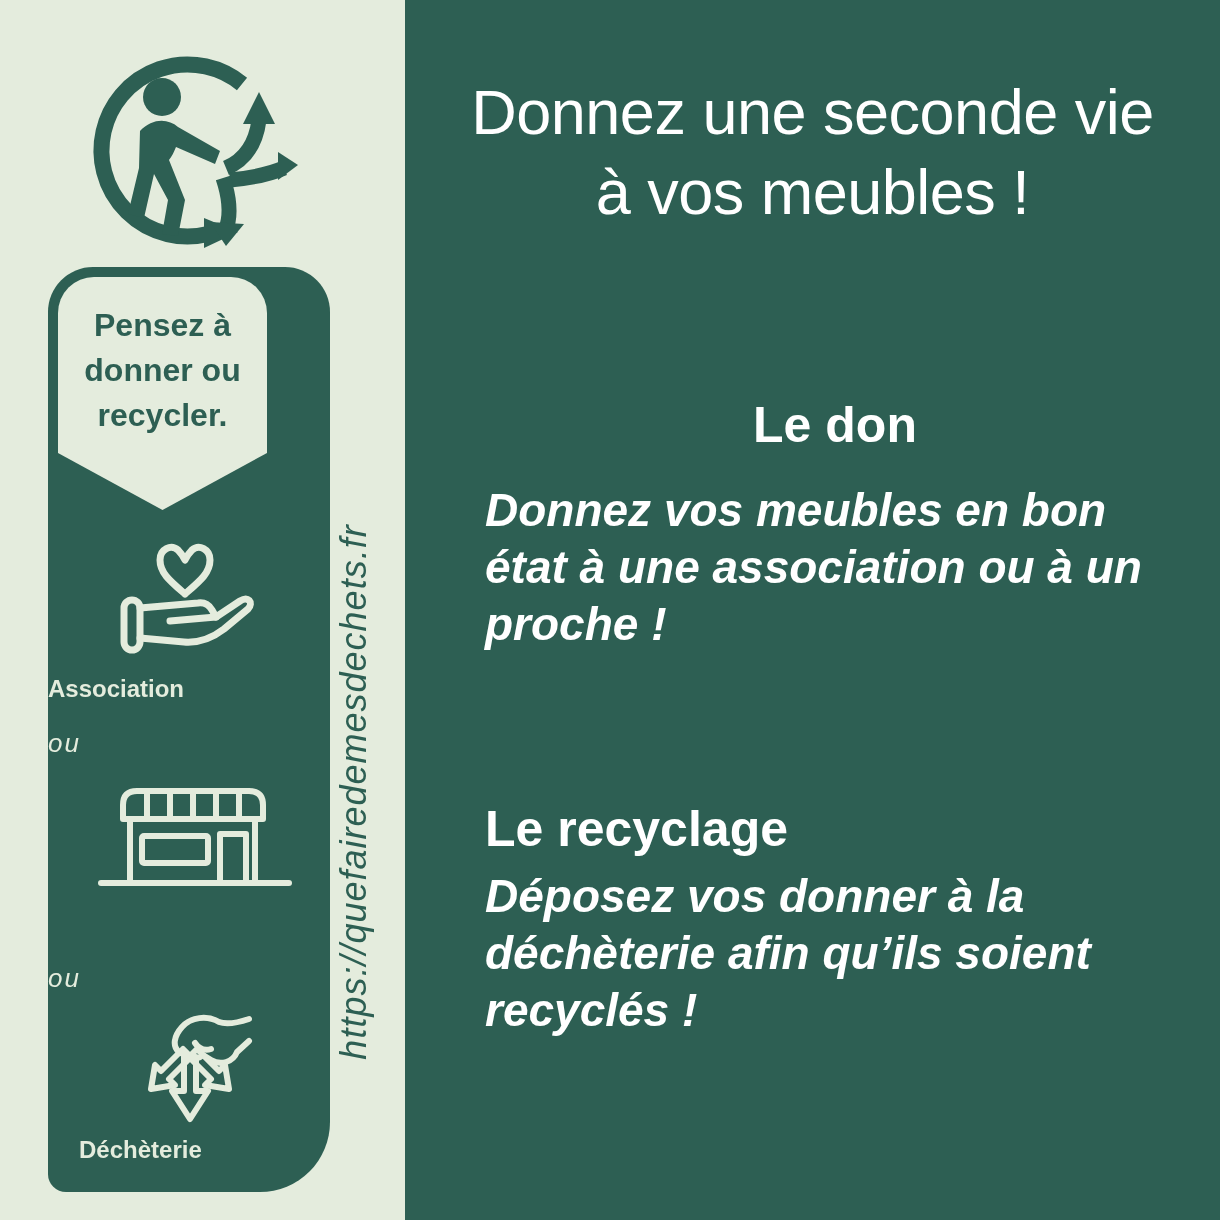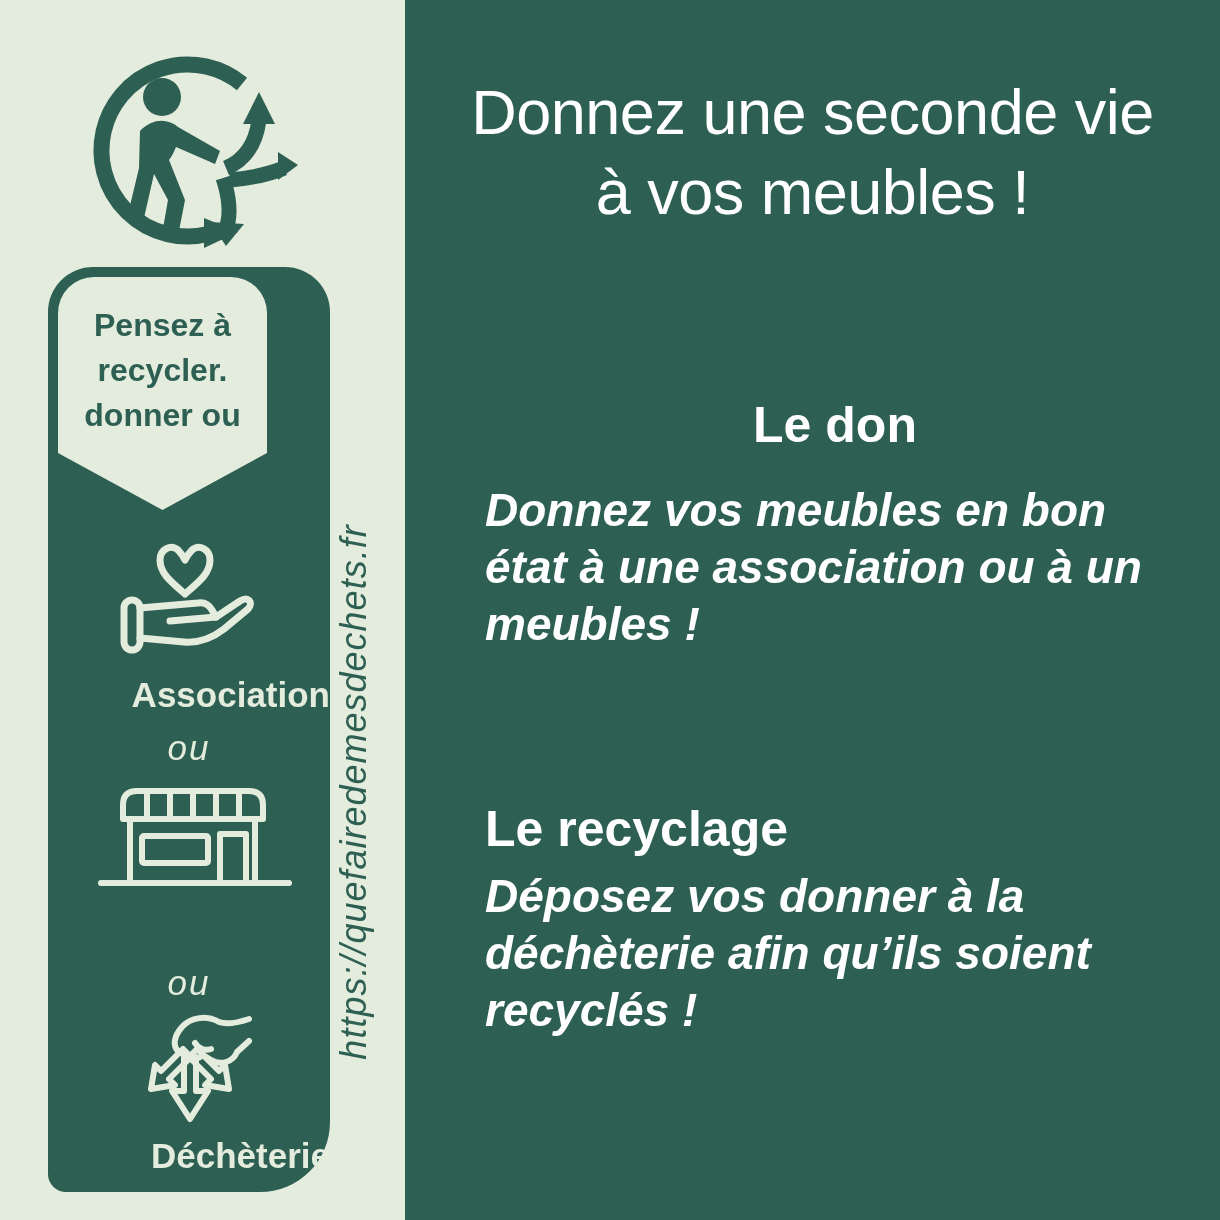--- a/index.html
+++ b/index.html
@@ -26,26 +26,26 @@
     background:var(--light,#e4ecdd);
     border-radius:36px 36px 0 0;
     clip-path:polygon(0 0,100% 0,100% 75.5%,50% 100%,0 75.5%);
   }
   .banner-text{
     padding-top:26px;text-align:center;
     color:var(--dark,#2d5f53);
     font-weight:bold;font-size:32px;line-height:45px;
   }
   .ribbon-label{
-    position:absolute;left:0;width:100%;text-align:right;
-    color:var(--light,#e4ecdd);font-weight:bold;font-size:35px;
+    position:absolute;left:0;width:100%;text-align:left;
+    color:var(--light,#e4ecdd);font-weight:bold;font-size:24px;
   }
   .ribbon-sep{
-    position:absolute;left:0;width:100%;text-align:center;
-    color:var(--light,#e4ecdd);font-style:italic;font-size:35px;letter-spacing:2px;
+    position:absolute;left:0;width:100%;
+    color:var(--light,#e4ecdd);font-style:italic;font-size:26px;letter-spacing:2px;
   }
   .icon-svg{position:absolute;}
   .url-vertical{
     position:absolute;left:322px;top:1112px;width:640px;height:64px;
     transform-origin:0 0;transform:rotate(-90deg);
     line-height:64px;text-align:center;
     color:var(--dark,#2d5f53);font-style:italic;font-size:36px;letter-spacing:1px;
   }
   
   .title{
@@ -84,22 +84,22 @@
     <polygon points="188,104 188,132 208,117" fill="#2d5f53"></polygon>
     <path d="M 133 130 C 139 148 141 164 137 178" stroke="#2d5f53" stroke-width="15" fill="none"></path>
     <polygon points="120,174 154,176 136,198" fill="#2d5f53"></polygon>
   </svg>
 
   <div class="ribbon">
 
     <div class="banner-inner">
       <div class="banner-text">
         <div>Pensez à</div>
+        <div>donner ou</div>
         <div>recycler.</div>
-        <div>donner ou</div>
       </div>
     </div>
 
     <svg class="icon-svg" style="left:64px;top:263px;width:150px;height:135px;" viewBox="0 0 150 135" fill="none" stroke="#e4ecdd" stroke-width="7" stroke-linecap="round" stroke-linejoin="round">
       <path d="M 73 64 C 58 51 48 43 48 30 C 48 19 59 14 66 20 C 69 23 71 26 73 30 C 75 26 77 23 80 20 C 87 14 98 19 98 30 C 98 43 88 51 73 64 Z"></path>
       <rect x="12" y="70" width="16" height="50" rx="8"></rect>
       <path d="M 28 78 L 86 73 C 93 72 97 75 100 80 L 104 87 L 128 71 C 136 66 142 72 136 79 L 112 99 C 99 109 85 113 72 112 L 28 108"></path>
       <path d="M 58 91 L 104 87"></path>
     </svg>
 
@@ -120,35 +120,35 @@
     <div class="ribbon-sep" style="top:696px;">ou</div>
 
     <svg class="icon-svg" style="left:77px;top:736px;width:130px;height:125px;" viewBox="0 0 130 125" fill="none" stroke="#e4ecdd" stroke-width="6" stroke-linecap="round" stroke-linejoin="round">
       <path d="M 124 16 C 112 20 102 22 94 19 C 82 12 66 14 57 24 C 49 33 47 43 54 49 L 63 54 C 68 57 74 56 78 52 L 86 57 C 96 63 108 59 112 49 L 124 38"></path>
       <path d="M 70 40 C 74 46 80 48 86 46"></path>
       <path d="M 59 54 L 59 88 L 47 88 L 65 116 L 83 88 L 71 88 L 71 54 Z"></path>
       <path d="M 58 46 L 36 68 L 30 62 L 26 86 L 50 82 L 44 76 L 66 54 Z"></path>
       <path d="M 72 46 L 94 68 L 100 62 L 104 86 L 80 82 L 86 76 L 64 54 Z"></path>
     </svg>
 
-    <div class="ribbon-label" style="top:869px;">Déchèterie</div>
+    <div class="ribbon-label" style="top:869px;padding-left:31px;">Déchèterie</div>
   </div>
 
   <div class="url-vertical">https://quefairedemesdechets.fr</div>
 
   <div class="title">
     <div>Donnez une seconde vie</div>
     <div>à vos meubles !</div>
   </div>
 
   <div class="section-heading h-don">Le don</div>
   <div class="section-body p-don">
     <div>Donnez vos meubles en bon</div>
     <div>état à une association ou à un</div>
-    <div>meubles !</div>
+    <div>proche !</div>
   </div>
 
   <div class="section-heading h-rec">Le recyclage</div>
   <div class="section-body p-rec">
     <div>Déposez vos donner à la</div>
     <div>déchèterie afin qu’ils soient</div>
     <div>recyclés !</div>
   </div>
 
 </div>

